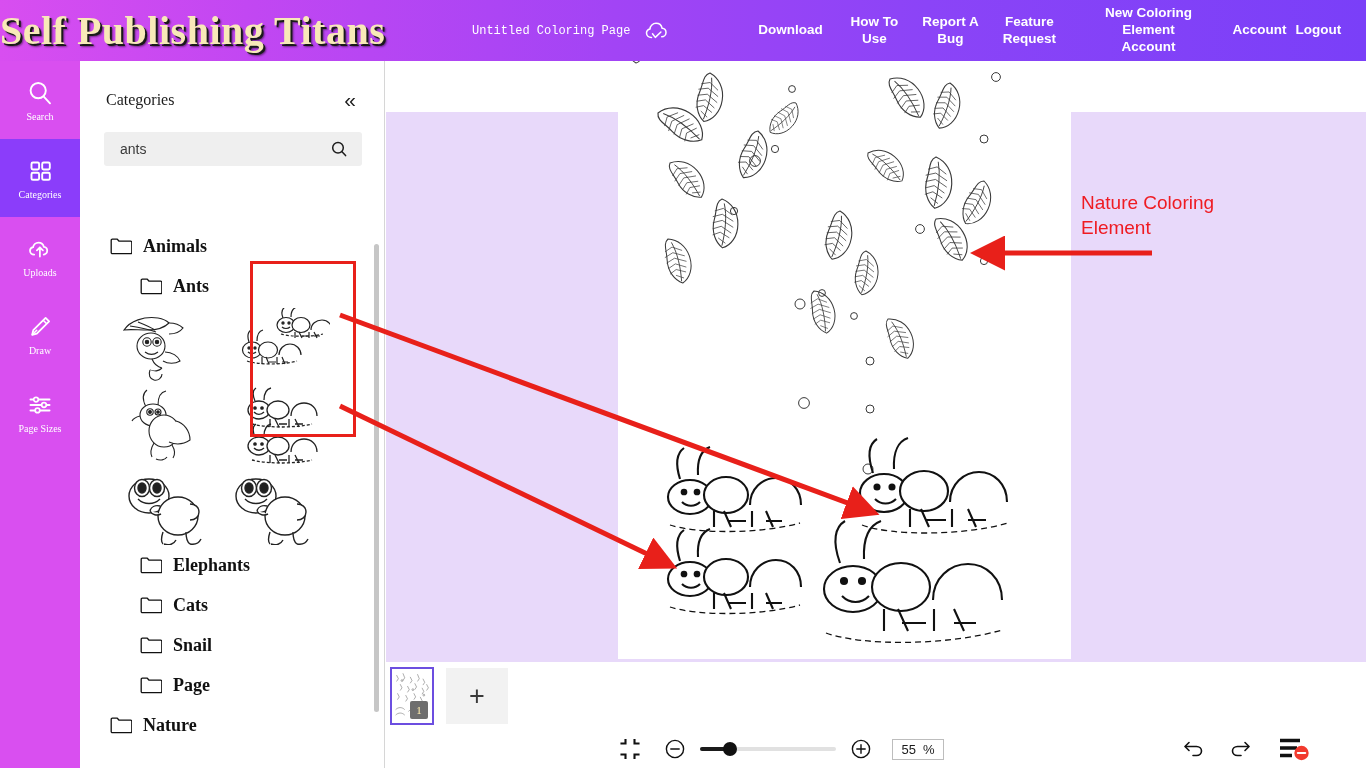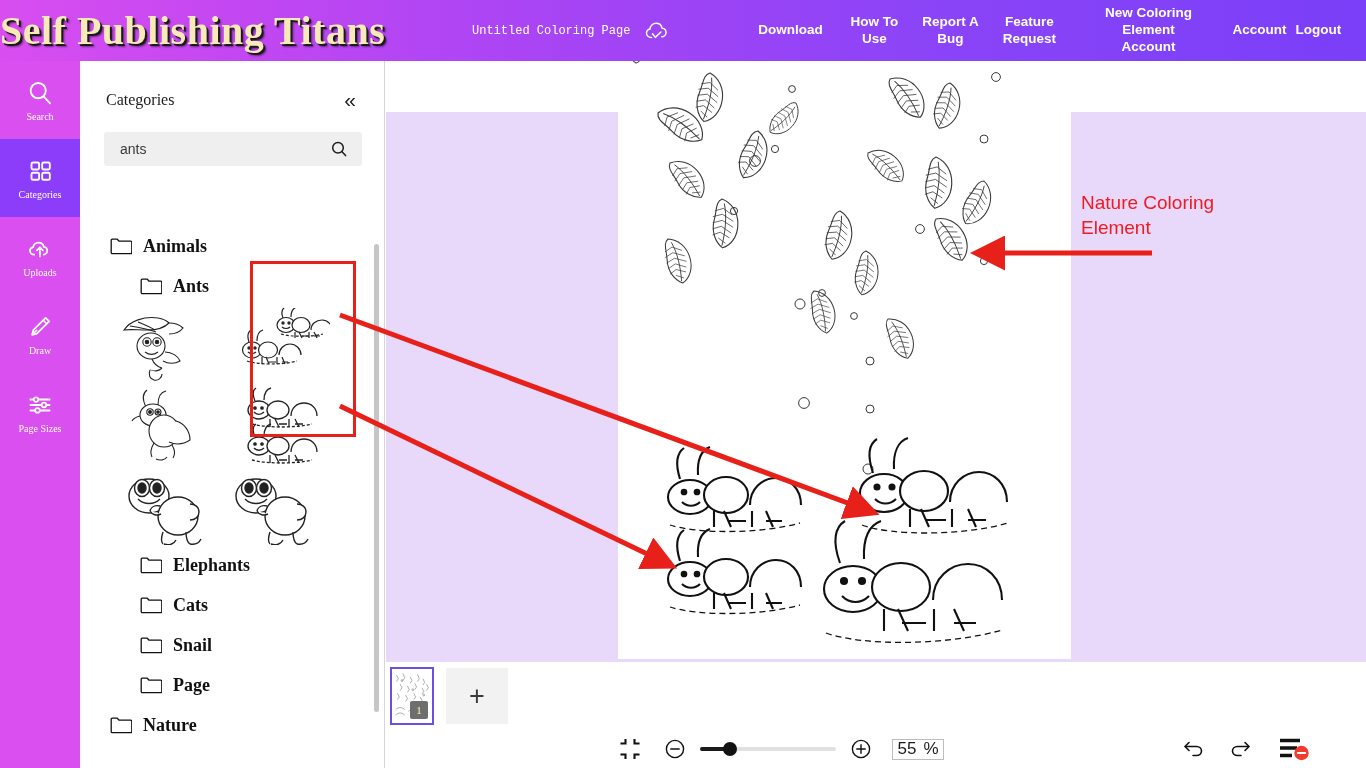--- a/index.html
+++ b/index.html
@@ -203,21 +203,21 @@
     position: absolute; left: 0; top: 0; height: 4px; background: #1b1b1b;
     border-radius: 2px; width: 22%;
   }
   .slider-knob {
     position: absolute; top: -5px; left: 22%; width: 14px; height: 14px;
     background: #111111; border-radius: 50%; margin-left: -7px; cursor: pointer;
   }
   .zoom-box {
     margin-left: 20px; width: 52px; height: 21px; border: 1px solid #bdbdbd;
     display: flex; align-items: center; justify-content: center; gap: 7px;
-    font-size: 17px; color: #1b1b1b;
+    font-size: 13px; color: #1b1b1b;
   }
   .zoom-val { color: #1b1b1b; }
   .zoom-pct { color: #1b1b1b; }
   .right-tools {
     margin-left: auto; display: flex; align-items: center; gap: 26px; padding-right: 56px;
   }
   .icon-ur { width: 22px; height: 20px; cursor: pointer; }
   .icon-layers { width: 32px; height: 26px; cursor: pointer; }
 </style>
 </head>

